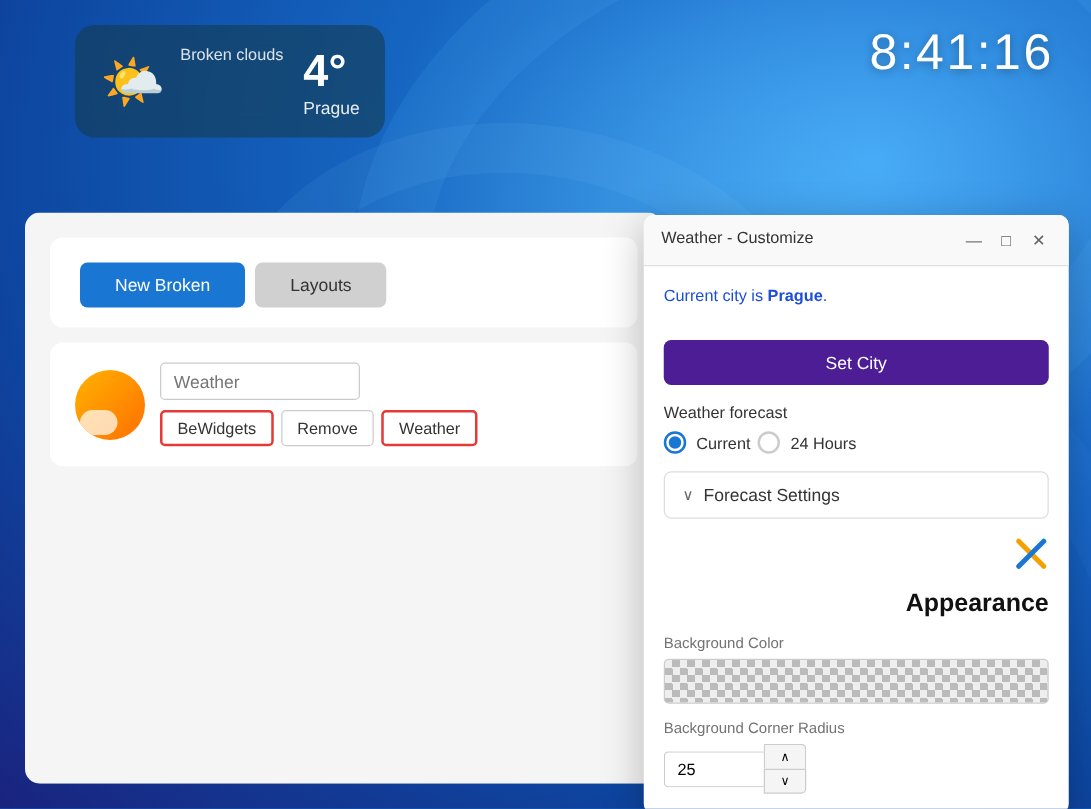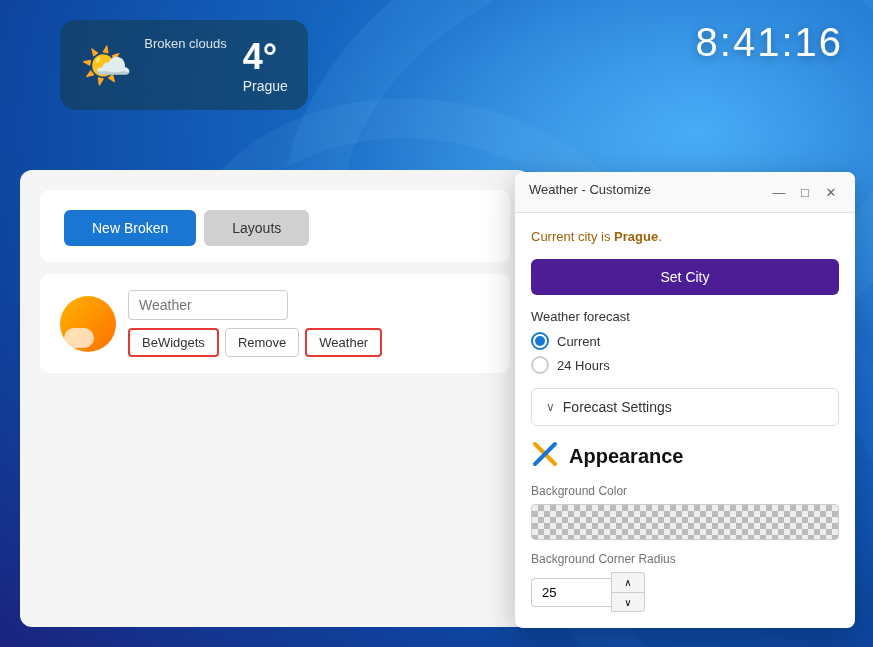--- a/index.html
+++ b/index.html
@@ -258,22 +258,22 @@
       color: #666;
       border-radius: 4px;
     }
 
     .panel-body {
       padding: 16px;
     }
 
     .current-city-text {
       font-size: 13px;
-      color: #a16207;
-      margin-bottom: 15px;
+      color: #1d4ed8;
+      margin-bottom: 28px;
     }
     .current-city-text strong {
       font-weight: 700;
     }
 
     .btn-set-city {
       width: 100%;
       background: #4c1d95;
       color: white;
       border: none;
@@ -286,21 +286,21 @@
     }
 
     .forecast-label {
       font-size: 13px;
       color: #333;
       margin-bottom: 8px;
     }
 
     .radio-group {
       display: flex;
-      flex-direction: column;
+      flex-direction: row;
       gap: 6px;
       margin-bottom: 14px;
     }
     .radio-item {
       display: flex;
       align-items: center;
       gap: 8px;
       font-size: 13px;
       color: #333;
       cursor: pointer;
@@ -336,23 +336,24 @@
       align-items: center;
       gap: 8px;
       font-size: 14px;
       color: #333;
       cursor: pointer;
       margin-bottom: 14px;
     }
 
     .appearance-section {
       display: flex;
-      align-items: center;
+      align-items: flex-end;
       gap: 10px;
       margin-bottom: 12px;
+      flex-direction: column;
     }
     .appearance-title {
       font-size: 20px;
       font-weight: 700;
       color: #111;
     }
 
     .field-label {
       font-size: 12px;
       color: #737373;

